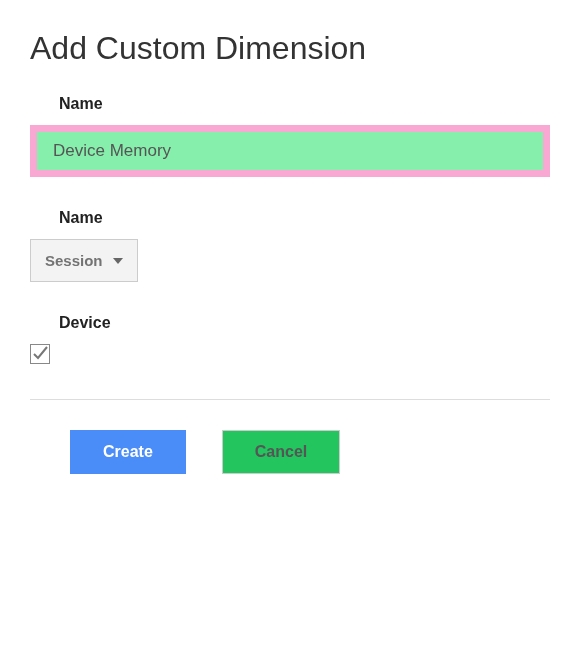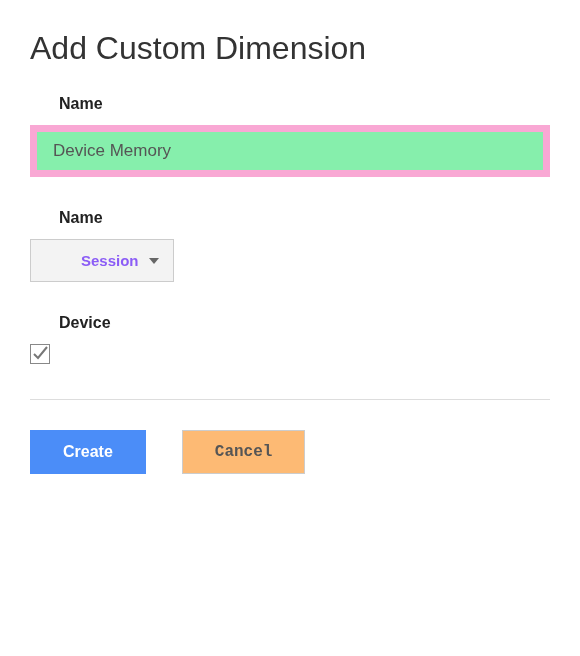--- a/index.html
+++ b/index.html
@@ -45,22 +45,21 @@
       align-items: center;
       background: #f3f3f3;
       border: 1px solid #ccc;
       padding: 12px 14px;
       cursor: pointer;
       gap: 10px;
     }
     .dropdown-label {
       font-size: 15px;
       font-weight: 700;
-      color: #8b5cf6;
-      margin-left: 36px;
+      color: #737373;
     }
     .dropdown-caret {
       display: inline-flex;
     }
     .checkbox-wrap {
       display: inline-flex;
       align-items: center;
       justify-content: center;
       width: 20px;
       height: 20px;
@@ -70,41 +69,41 @@
     }
     .divider {
       border: none;
       border-top: 1px solid #ddd;
       margin-top: 28px;
       margin-bottom: 30px;
     }
     .button-row {
       display: flex;
       gap: 36px;
+      margin-left: 40px;
     }
     .btn {
       display: inline-flex;
       align-items: center;
       justify-content: center;
       height: 44px;
       padding: 0 32px;
       font-size: 16px;
       font-weight: 700;
       border: 1px solid transparent;
       cursor: pointer;
     }
     .btn-primary {
       background: #4b8df8;
       color: #fff;
     }
     .btn-secondary {
-      background: #fdba74;
+      background: #22c55e;
       border: 1px solid #ccc;
       color: #555;
-      font-family: Liberation Mono, monospace;
     }
   </style>
 </head>
 <body>
 
 <h1 class="page-title">Add Custom Dimension</h1>
 
 <div class="field-group">
   <label class="field-label">Name</label>
   <input type="text" class="text-input" value="Device Memory" style="">

